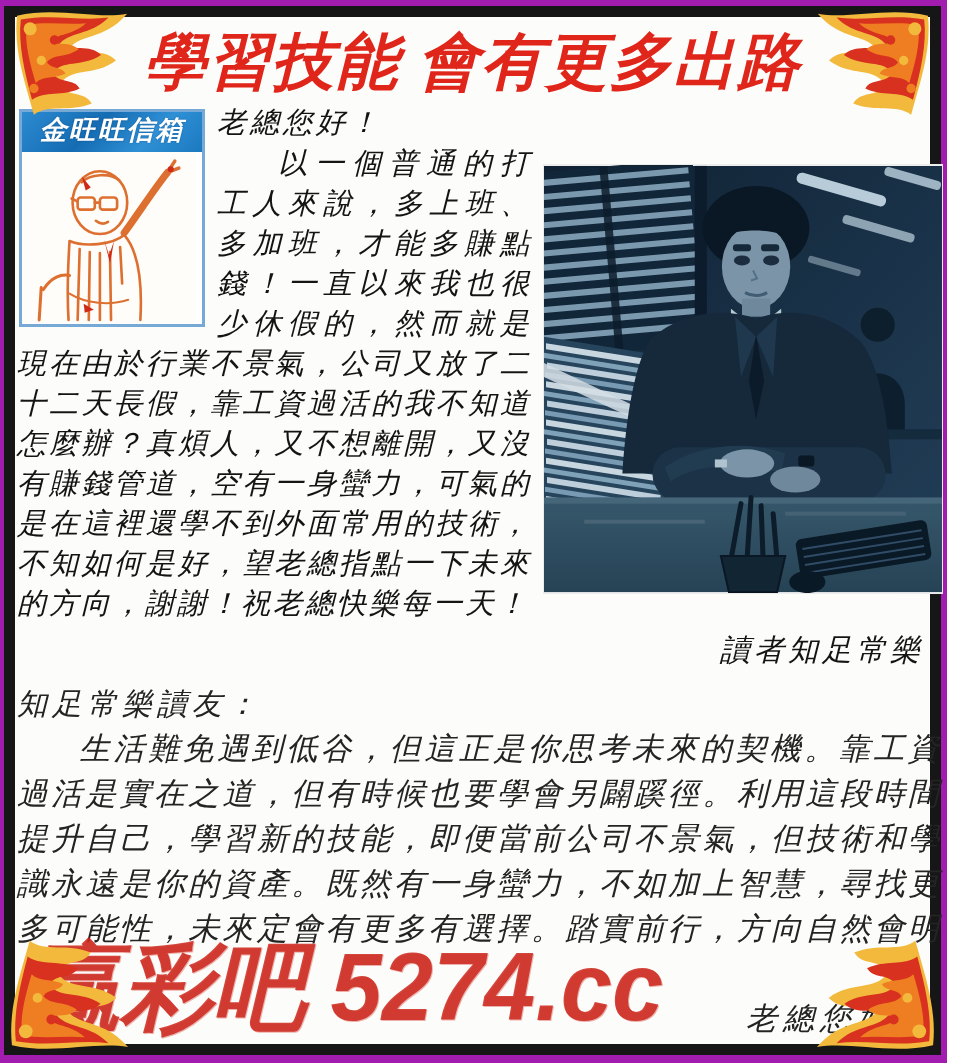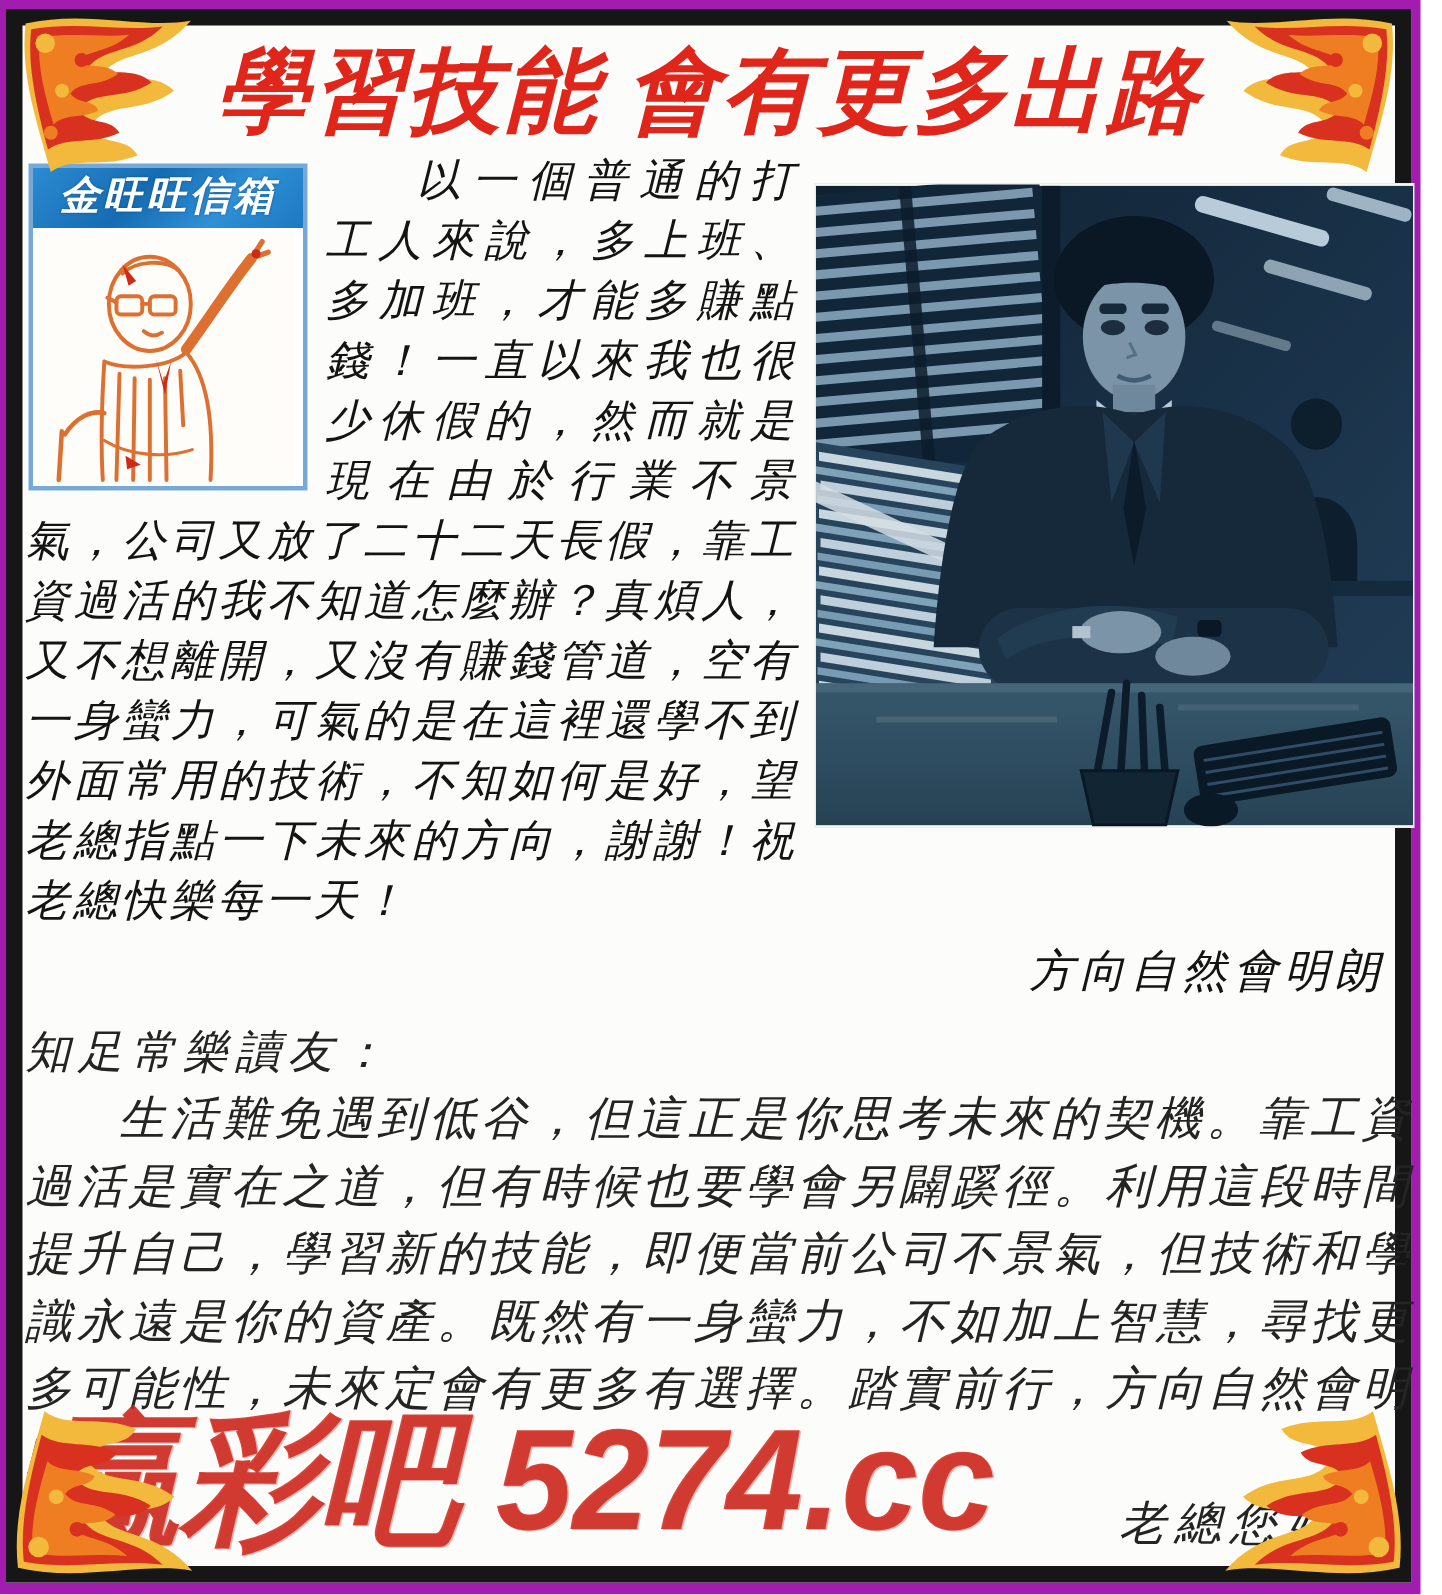--- a/index.html
+++ b/index.html
@@ -146,20 +146,21 @@
           </g>
           <g fill="#cf2a18" stroke="none">
             <path d="M58,24 l9,11 l-5,3 z"></path>
             <path d="M80,86 l5,16 l5,-14 l-4,22 z"></path>
             <circle cx="146" cy="17" r="3"></circle>
             <path d="M60,150 l10,6 l-9,3 z"></path>
           </g>
         </svg>
       </div>
 
+      <p class="greeting">老總您好！</p>
 
       <div class="photo-wrap">
         <svg viewBox="0 0 396 424" width="398" height="428">
           <defs>
             <linearGradient id="bgGrad" x1="0" y1="0" x2="1" y2="1">
               <stop offset="0" stop-color="#101f30"></stop>
               <stop offset="0.55" stop-color="#1c3349"></stop>
               <stop offset="1" stop-color="#24415a"></stop>
             </linearGradient>
             <linearGradient id="deskGrad" x1="0" y1="0" x2="0" y2="1">
@@ -279,21 +280,21 @@
             <line x1="206" y1="330" x2="202" y2="392"></line>
             <line x1="216" y1="338" x2="218" y2="392"></line>
             <line x1="228" y1="346" x2="232" y2="394"></line>
           </g>
           <path d="M176,388 L240,388 L232,424 L184,424 Z" fill="#13242f" stroke="#0a141f" stroke-width="2"></path>
           <rect x="0" y="0" width="396" height="424" fill="#10304d" opacity="0.12"></rect>
         </svg>
       </div>
 
       <p class="letter-body">以一個普通的打工人來說，多上班、多加班，才能多賺點錢！一直以來我也很少休假的，然而就是現在由於行業不景氣，公司又放了二十二天長假，靠工資過活的我不知道怎麼辦？真煩人，又不想離開，又沒有賺錢管道，空有一身蠻力，可氣的是在這裡還學不到外面常用的技術，不知如何是好，望老總指點一下未來的方向，謝謝！祝老總快樂每一天！</p>
-      <p class="letter-signature">方向自然會明朗</p>
+      <p class="letter-signature">讀者知足常樂</p>
 
       <div class="reply">
         <p class="reply-salutation">知足常樂讀友：</p>
         <p class="reply-body">生活難免遇到低谷，但這正是你思考未來的契機。靠工資過活是實在之道，但有時候也要學會另闢蹊徑。利用這段時間提升自己，學習新的技能，即便當前公司不景氣，但技術和學識永遠是你的資產。既然有一身蠻力，不如加上智慧，尋找更多可能性，未來定會有更多有選擇。踏實前行，方向自然會明朗。</p>
         <p class="reply-signature">老總您好</p>
       </div>
     </div>
 
     <div class="overlay-watermark">贏彩吧 5274.cc</div>
 

